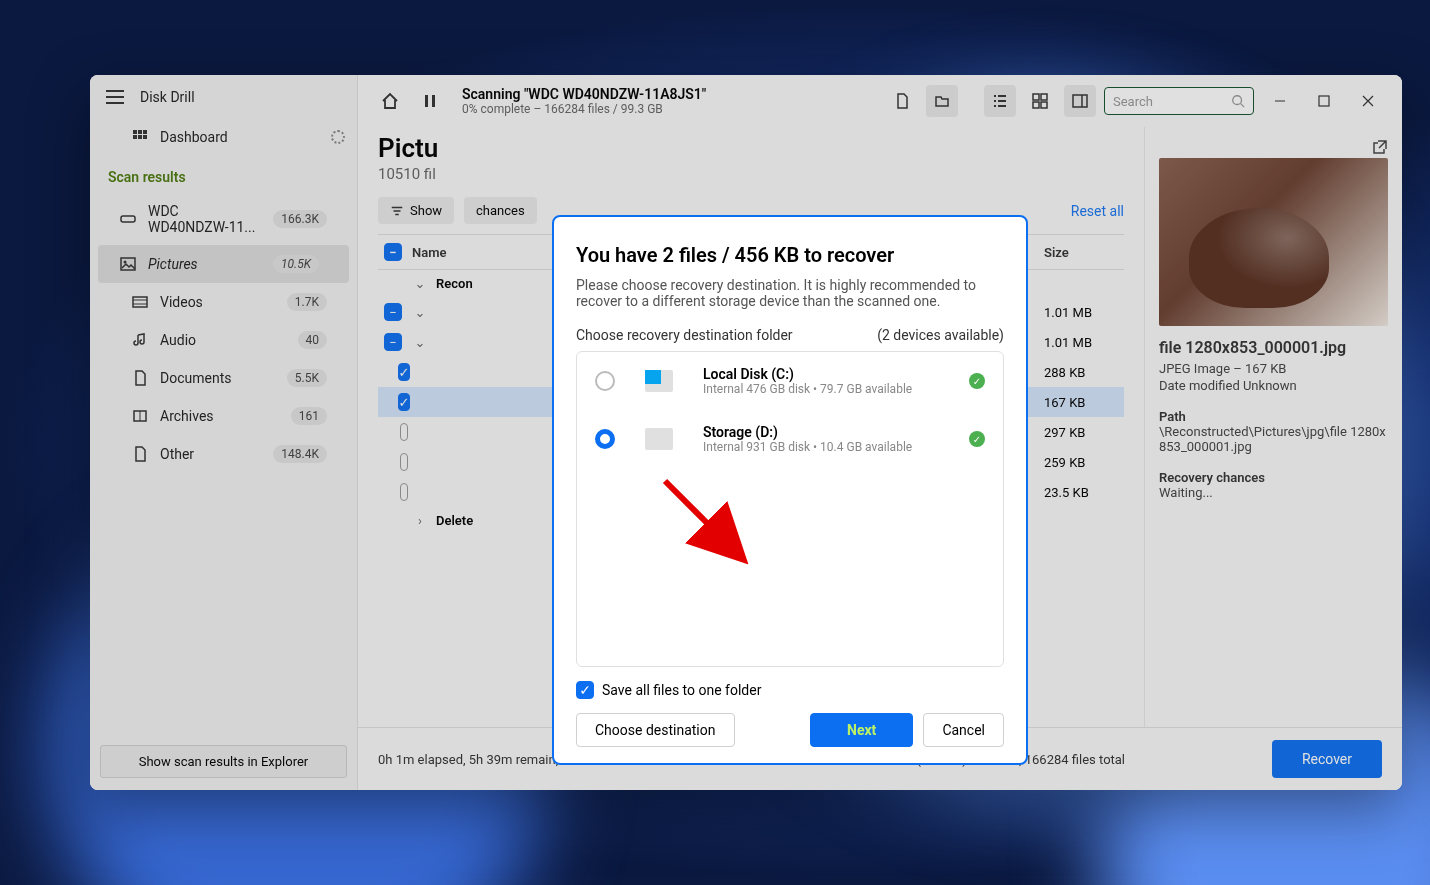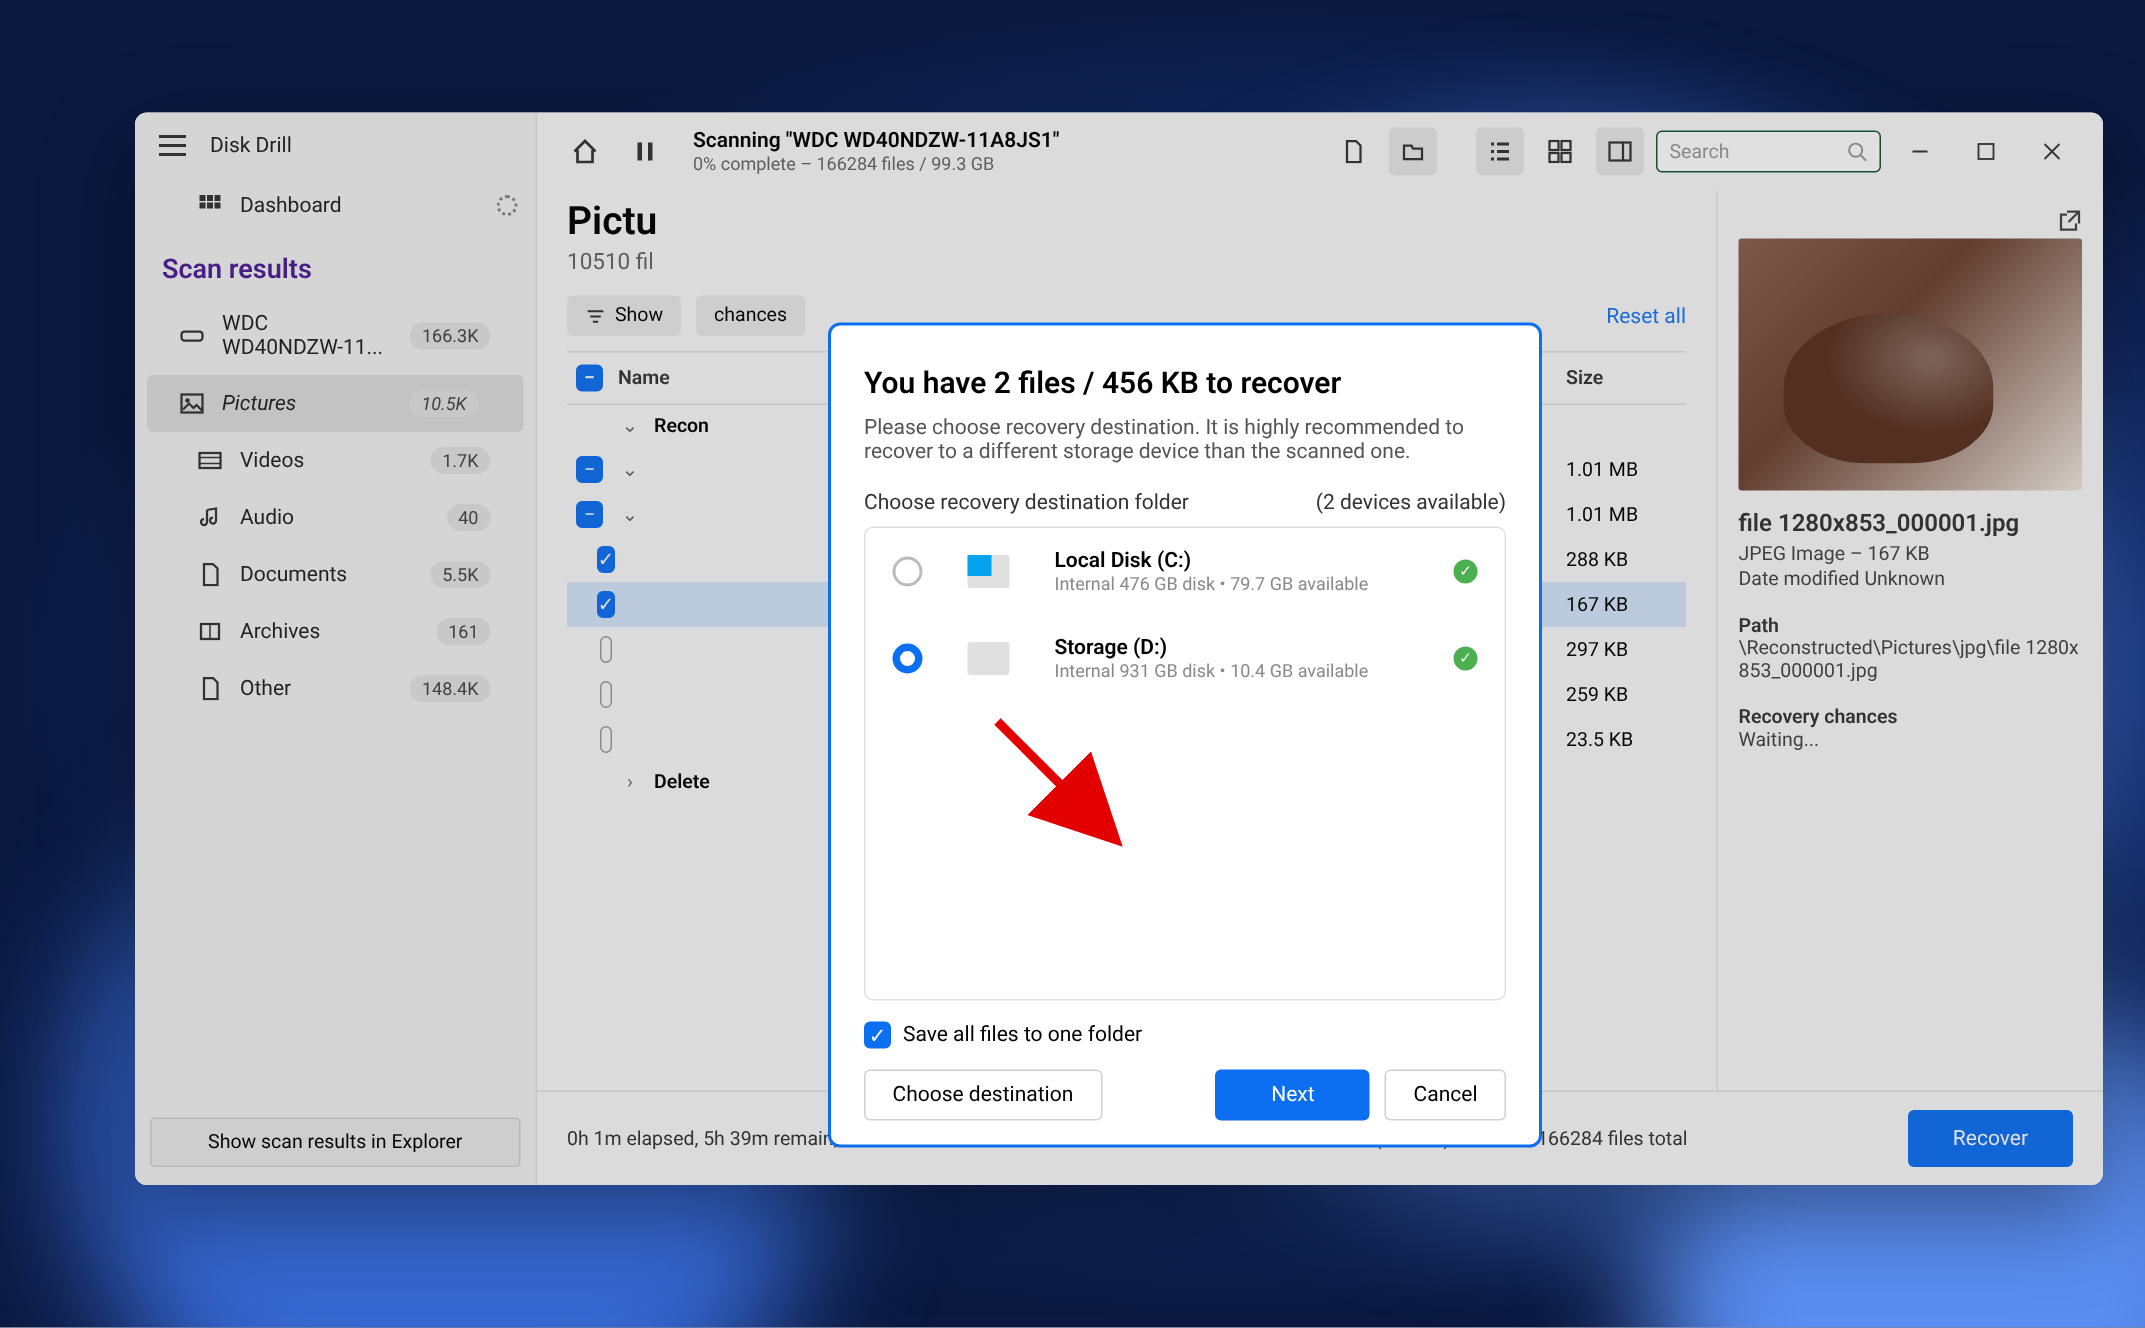--- a/index.html
+++ b/index.html
@@ -10,21 +10,21 @@
 .b3 { width: 400px; height: 400px; background: #5a8df0; top: 650px; left: 1100px; }
 
 .window { position: absolute; top: 75px; left: 90px; width: 1312px; height: 715px; background: #fafafa; border-radius: 8px; box-shadow: 0 20px 60px rgba(0,0,0,.4); display: flex; flex-direction: column; overflow: hidden; }
 .body-row { display: flex; flex: 1; min-height: 0; }
 .sidebar { width: 268px; background: #f3f3f3; border-right: 1px solid #e0e0e0; display: flex; flex-direction: column; }
 .sb-title { display: flex; align-items: center; gap: 16px; padding: 14px 16px; font-size: 14px; color: #222; }
 .hamb { width: 18px; height: 14px; display: flex; flex-direction: column; justify-content: space-between; cursor: pointer; }
 .hamb span { height: 2px; background: #333; }
 .sb-item { display: flex; align-items: center; gap: 12px; padding: 10px 30px; font-size: 14px; color: #222; cursor: pointer; position: relative; }
 .sb-dash { padding-left: 42px; }
-.sb-header { padding: 14px 18px 8px; font-size: 18px; color: #4c1d95; font-weight: 600; }
+.sb-header { padding: 14px 18px 8px; font-size: 14px; color: #4d7c0f; font-weight: 600; }
 .sb-item .badge { margin-left: auto; background: #e3e3e3; border-radius: 10px; padding: 2px 8px; font-size: 12px; color: #444; }
 .sb-item.active { background: #dddddd; border-radius: 4px; margin: 0 8px; padding-left: 22px; font-style: italic; }
 .sb-indent { padding-left: 42px; }
 .sb-bottom { margin-top: auto; margin-bottom: 12px; padding: 0 10px; }
 .sb-explorer { width: 100%; background: #eaeaea; border: 1px solid #d0d0d0; padding: 8px; font-size: 13px; cursor: pointer; border-radius: 3px; }
 .spinner { position: absolute; right: 12px; width: 14px; height: 14px; border: 2px dotted #888; border-radius: 50%; }
 
 .main { flex: 1; display: flex; flex-direction: column; background: #fafafa; }
 .topbar { display: flex; align-items: center; padding: 10px 16px; gap: 8px; }
 .icon-btn { width: 32px; height: 32px; display: flex; align-items: center; justify-content: center; border-radius: 4px; cursor: pointer; color: #333; }
@@ -76,21 +76,21 @@
 .radio.on { border-color: #0c6ff2; border-width: 5px; }
 .disk-ico { width: 28px; height: 22px; background: #e0e0e0; border-radius: 2px; position: relative; }
 .disk-ico.win::before { content: ""; position: absolute; top: 0; left: 0; width: 16px; height: 14px; background: #06a4ef; }
 .dest-info { flex: 1; }
 .dest-name { font-weight: 600; font-size: 14px; }
 .dest-sub { font-size: 12px; color: #888; }
 .dest .ok { width: 16px; height: 16px; background: #4caf50; border-radius: 50%; display: flex; align-items: center; justify-content: center; color: #fff; font-size: 10px; }
 .m-save { display: flex; align-items: center; gap: 8px; margin: 14px 0; font-size: 14px; }
 .m-btns { display: flex; gap: 10px; justify-content: flex-end; }
 .btn { padding: 8px 18px; border-radius: 4px; font-size: 14px; cursor: pointer; border: 1px solid #d0d0d0; background: #fff; }
-.btn.primary { background: #0c6ff2; color: #ffffff; border-color: #0c6ff2; padding: 8px 36px; }
+.btn.primary { background: #0c6ff2; color: #bef264; border-color: #0c6ff2; padding: 8px 36px; font-weight: bold; }
 .m-btns .btn:first-child { margin-right: auto; }
 
 .arrow { position: absolute; top: 476px; left: 660px; width: 100px; height: 100px; pointer-events: none; }
 .arrow svg { width: 100%; height: 100%; }
 
 .ico { width: 16px; height: 16px; flex-shrink: 0; }
 </style>
 </head>
 <body>
 

